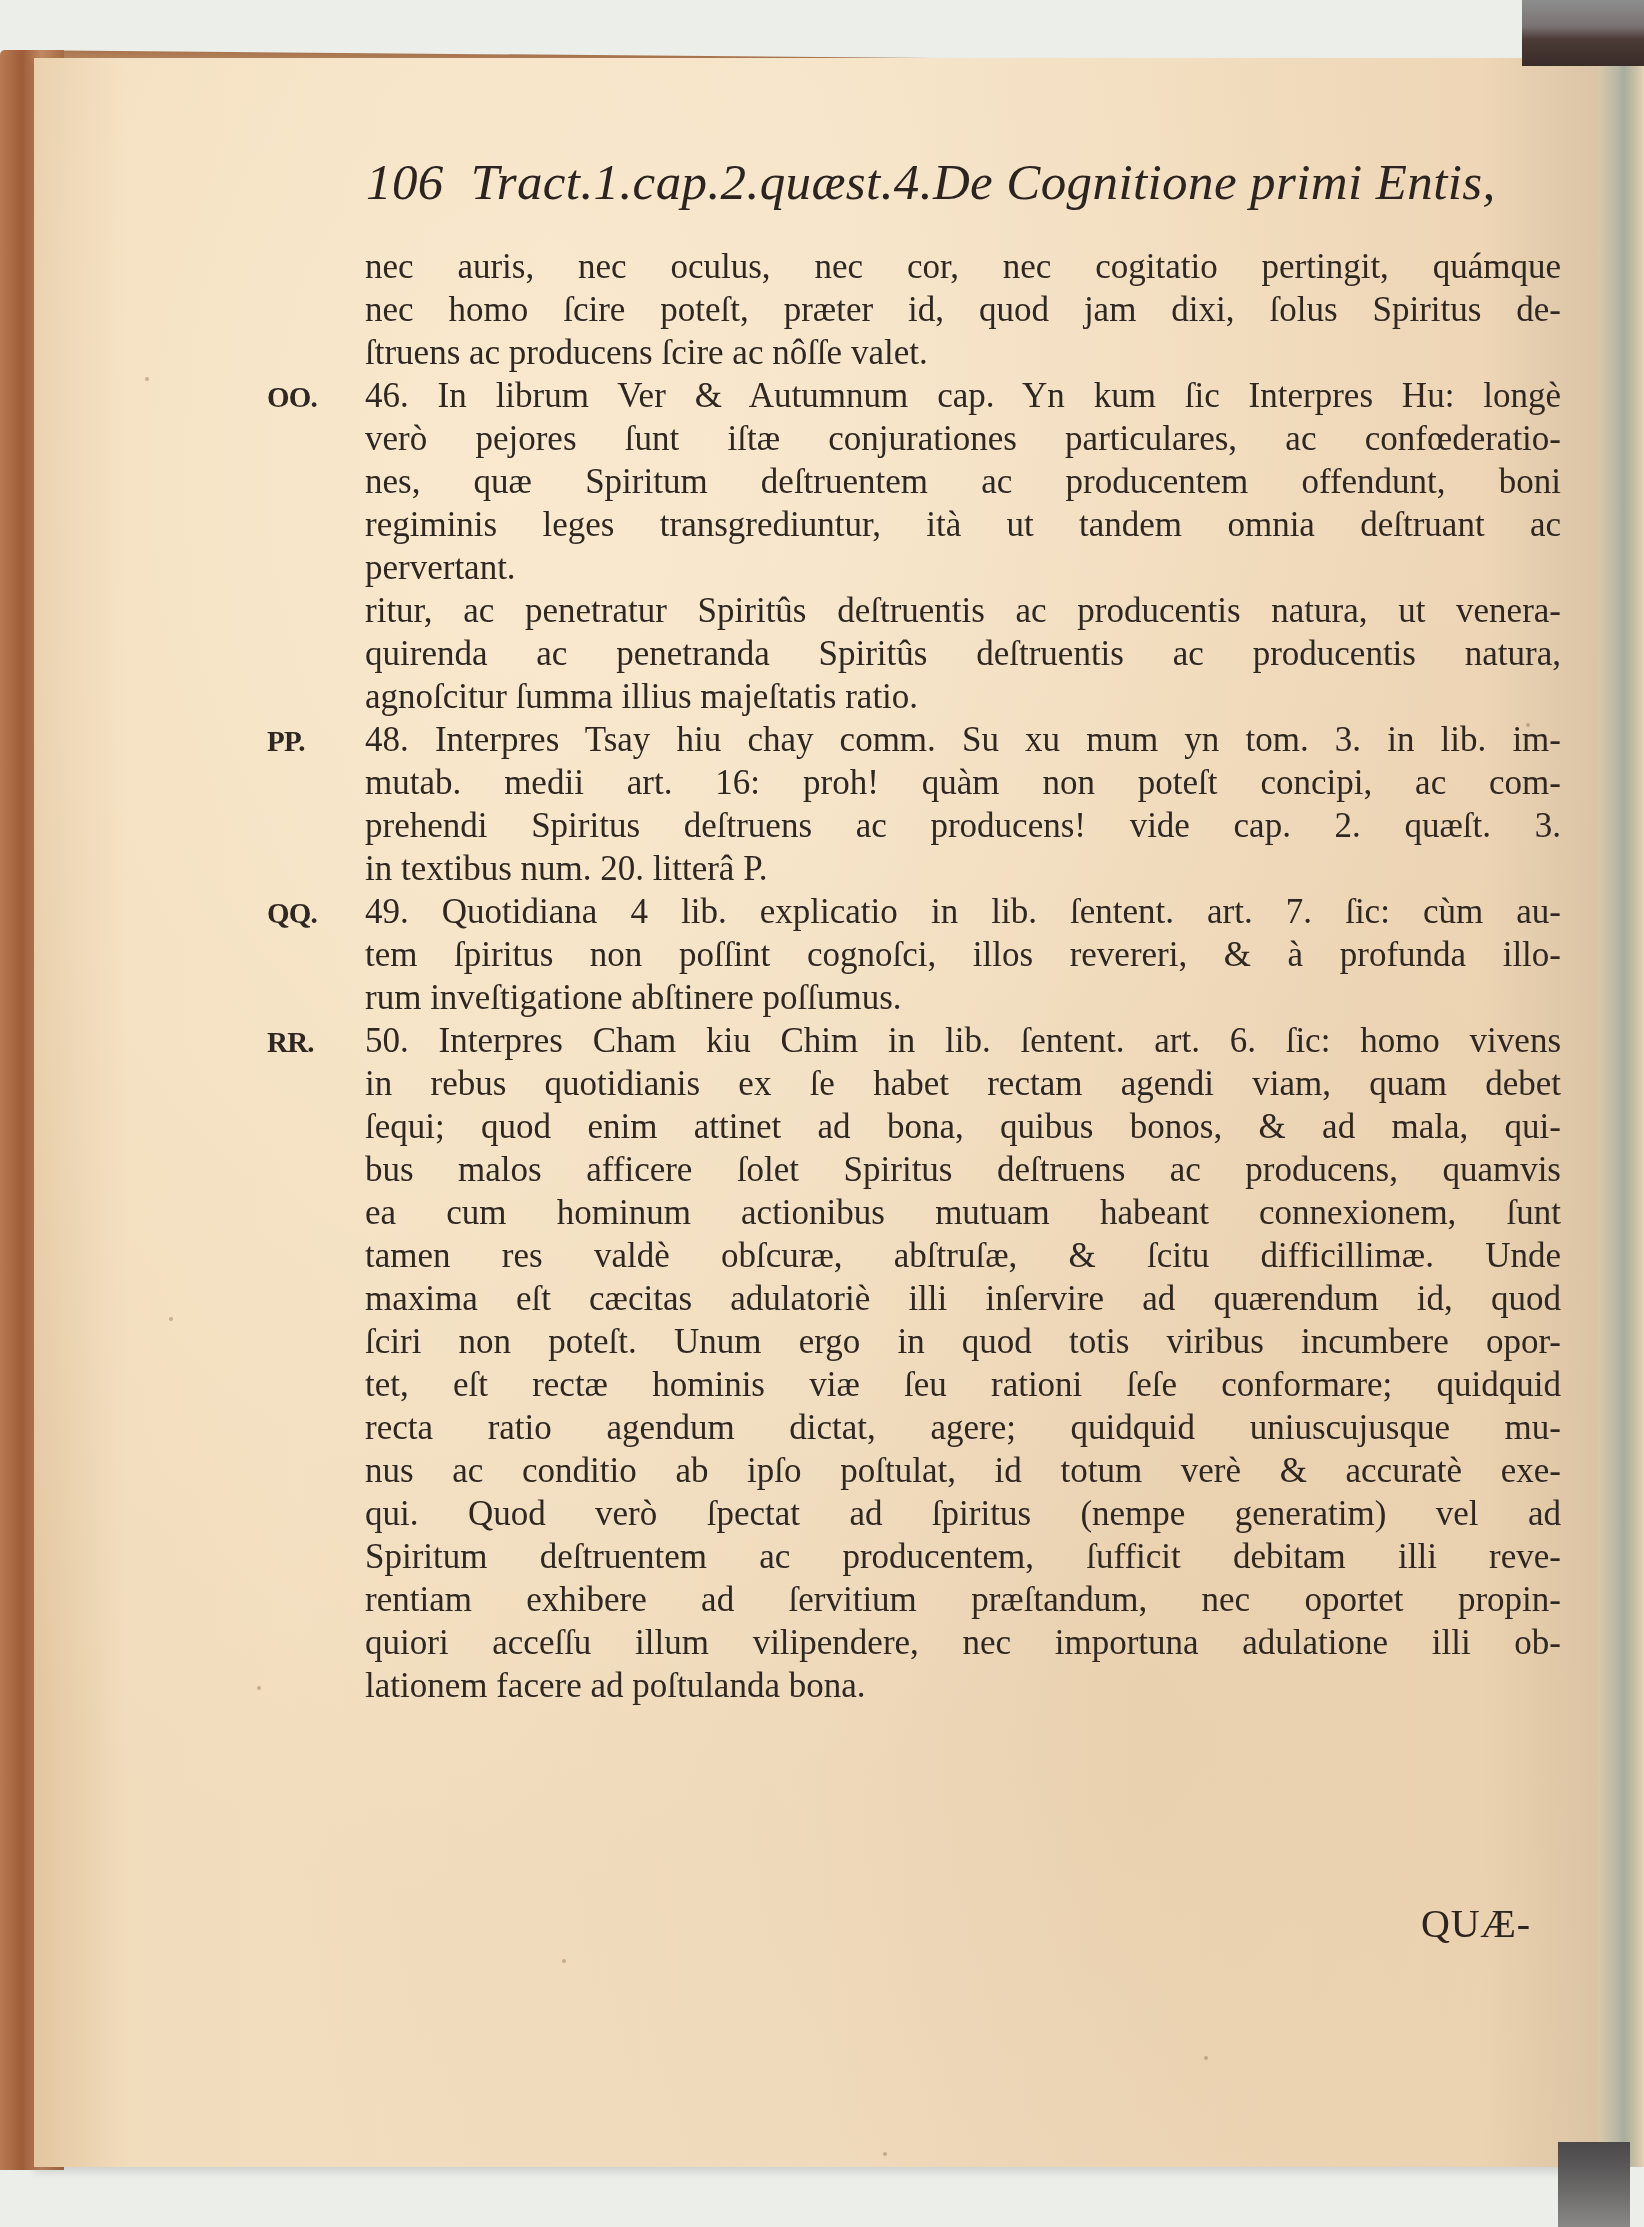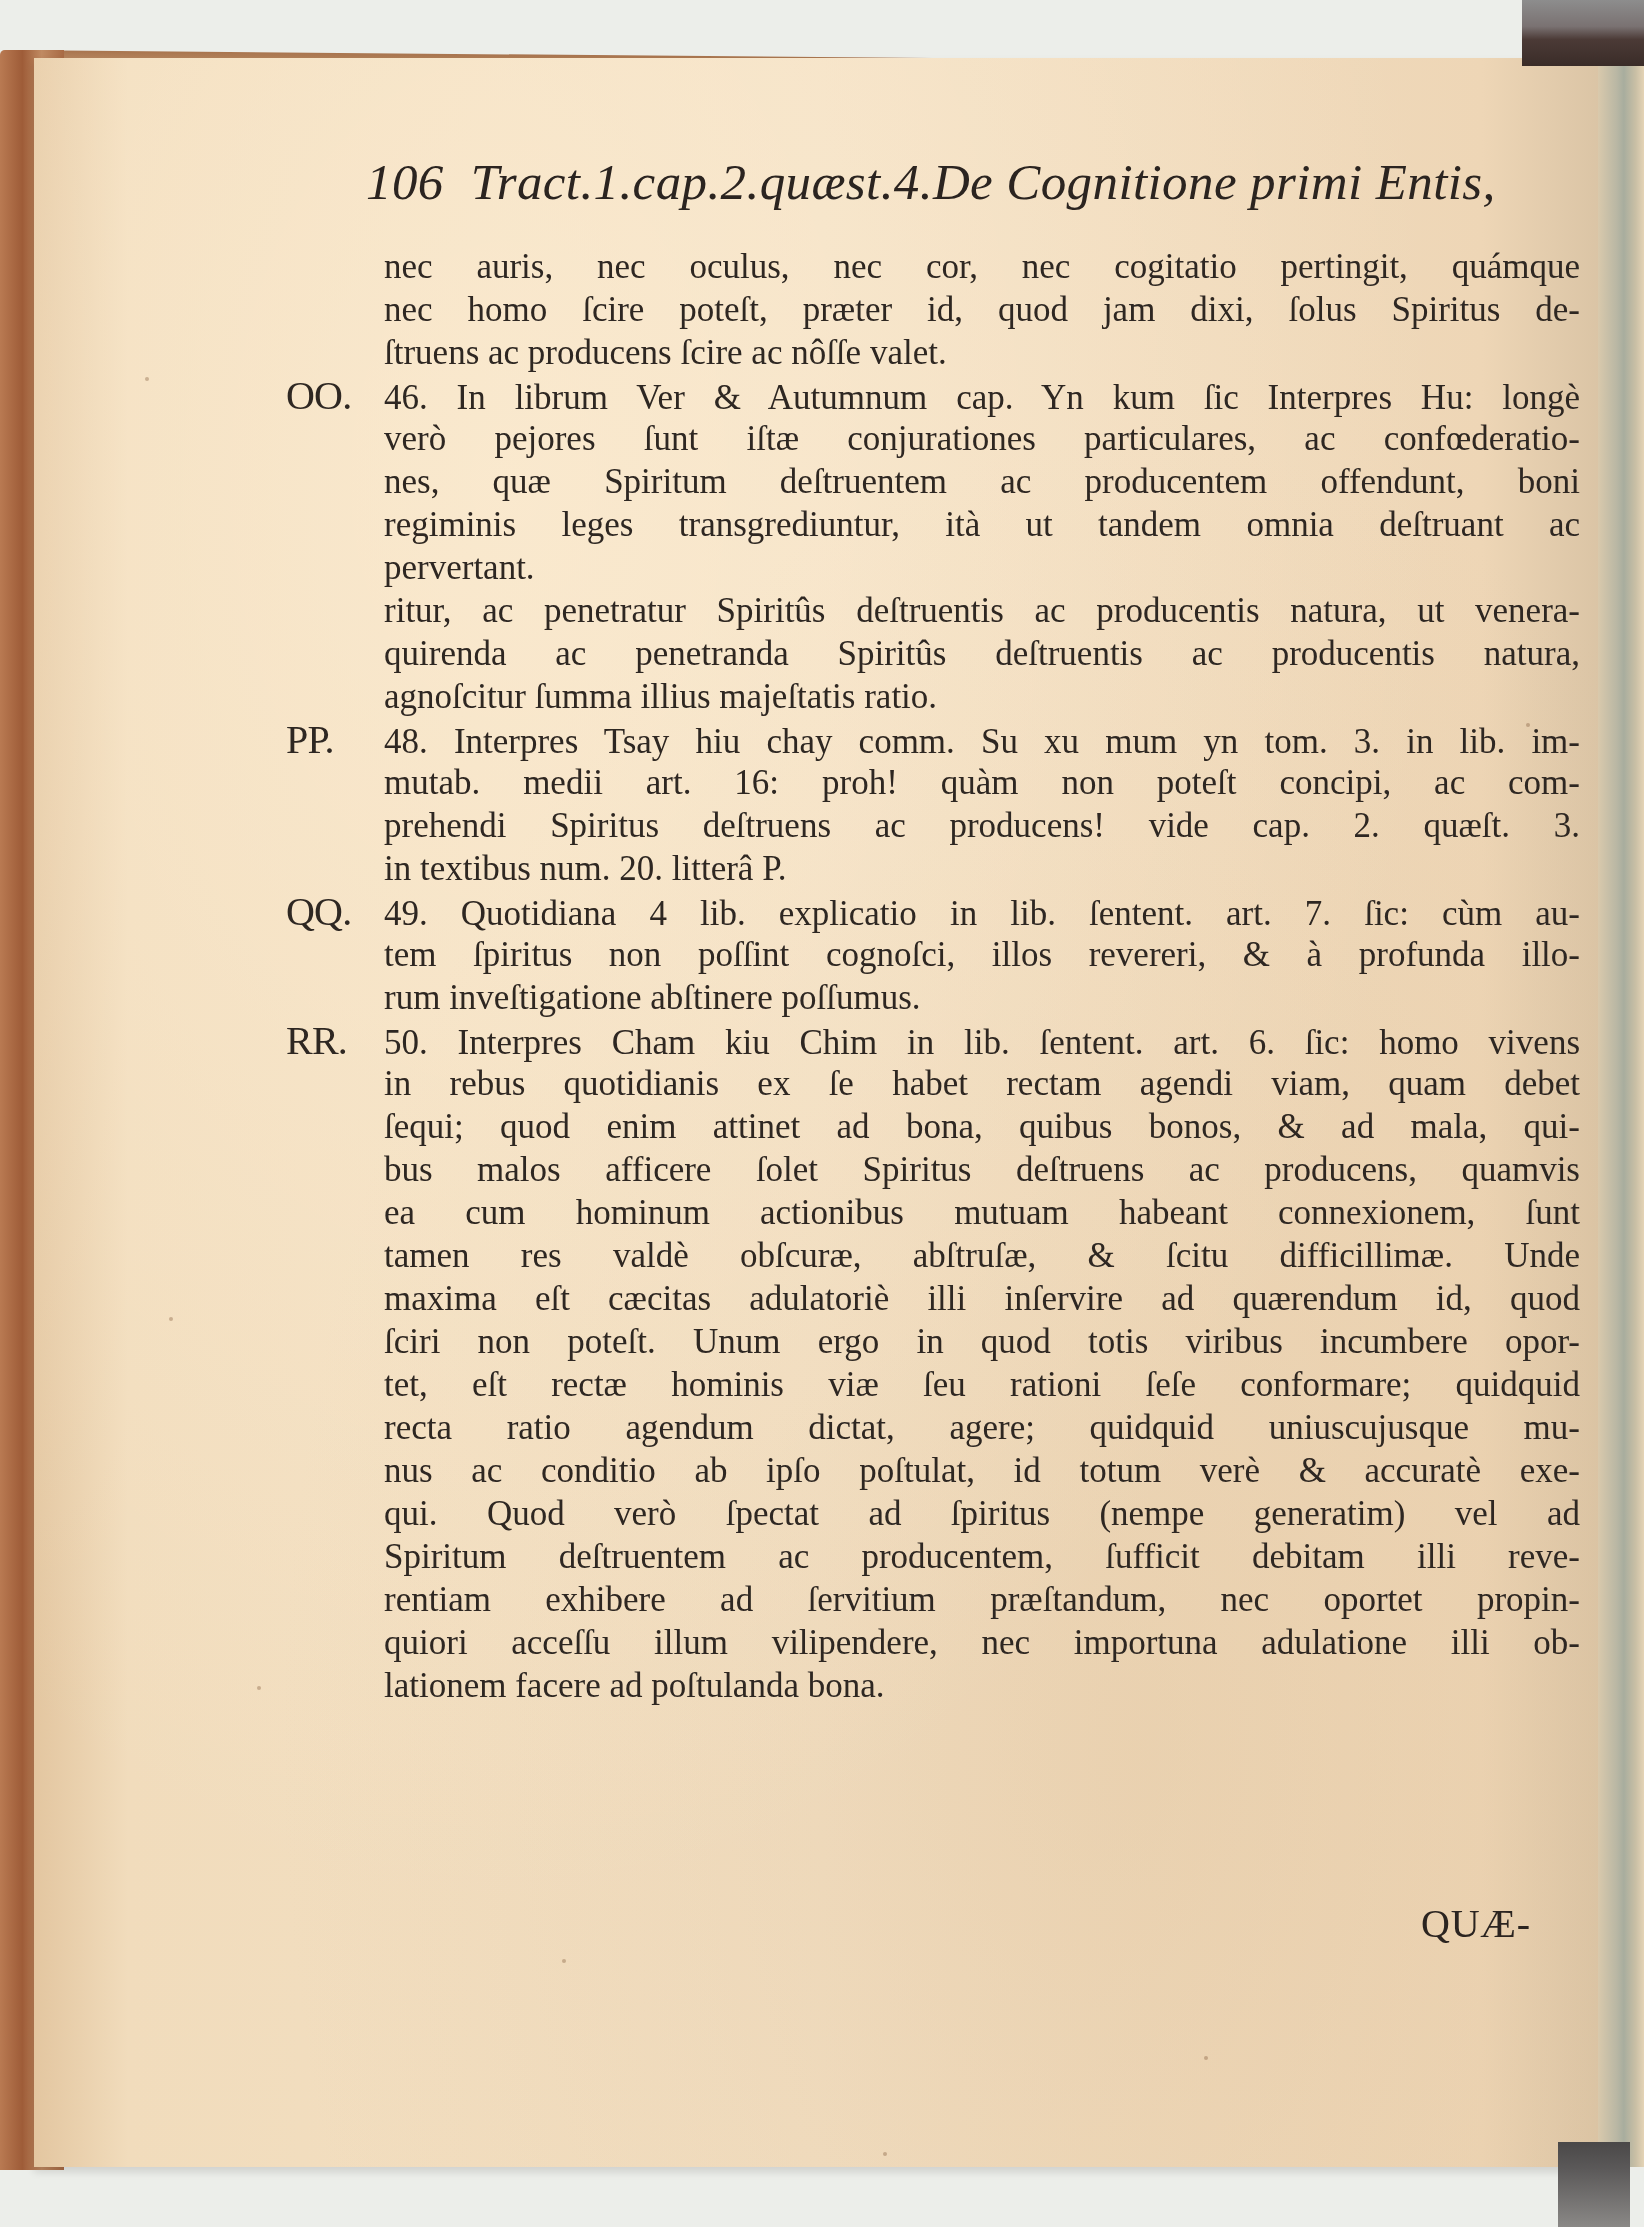--- a/index.html
+++ b/index.html
@@ -38,27 +38,27 @@
     position: absolute; left: 1558px; top: 2142px; width: 72px; height: 85px;
     background: linear-gradient(180deg, #4a4848 0%, #5a5858 30%, #8a8886 100%);
   }
   .running-head {
     position: absolute; left: 366px; top: 153px; width: 1196px;
     font-style: italic; font-size: 51px; color: #2b2420; letter-spacing: 0.4px;
     white-space: nowrap;
   }
   .running-head .folio { margin-right: 27px; }
   .text-block {
-    position: absolute; left: 384px; top: 245px; width: 1196px;
+    position: absolute; left: 365px; top: 245px; width: 1196px;
     font-size: 35px; line-height: 43px; color: #2e2722;
   }
   .line { display: block; white-space: nowrap; height: 43px; text-align: justify; text-align-last: justify; }
   .line.last { text-align-last: left; }
   .line.indent { padding-left: 98px; }
-  .marker { display: inline-block; width: 98px; font-size: 40px; letter-spacing: -0.8px; }
+  .marker { display: inline-block; width: 98px; font-size: 29px; letter-spacing: -0.8px; font-weight: bold; }
   .catchword {
     position: absolute; left: 1421px; top: 1900px;
     font-size: 40px; color: #2b2420; letter-spacing: 0.8px;
   }
   .speck { position: absolute; background: rgba(120,80,50,0.35); border-radius: 50%; }
 </style>
 </head>
 <body>
 
 <div class="top-edge"></div>

